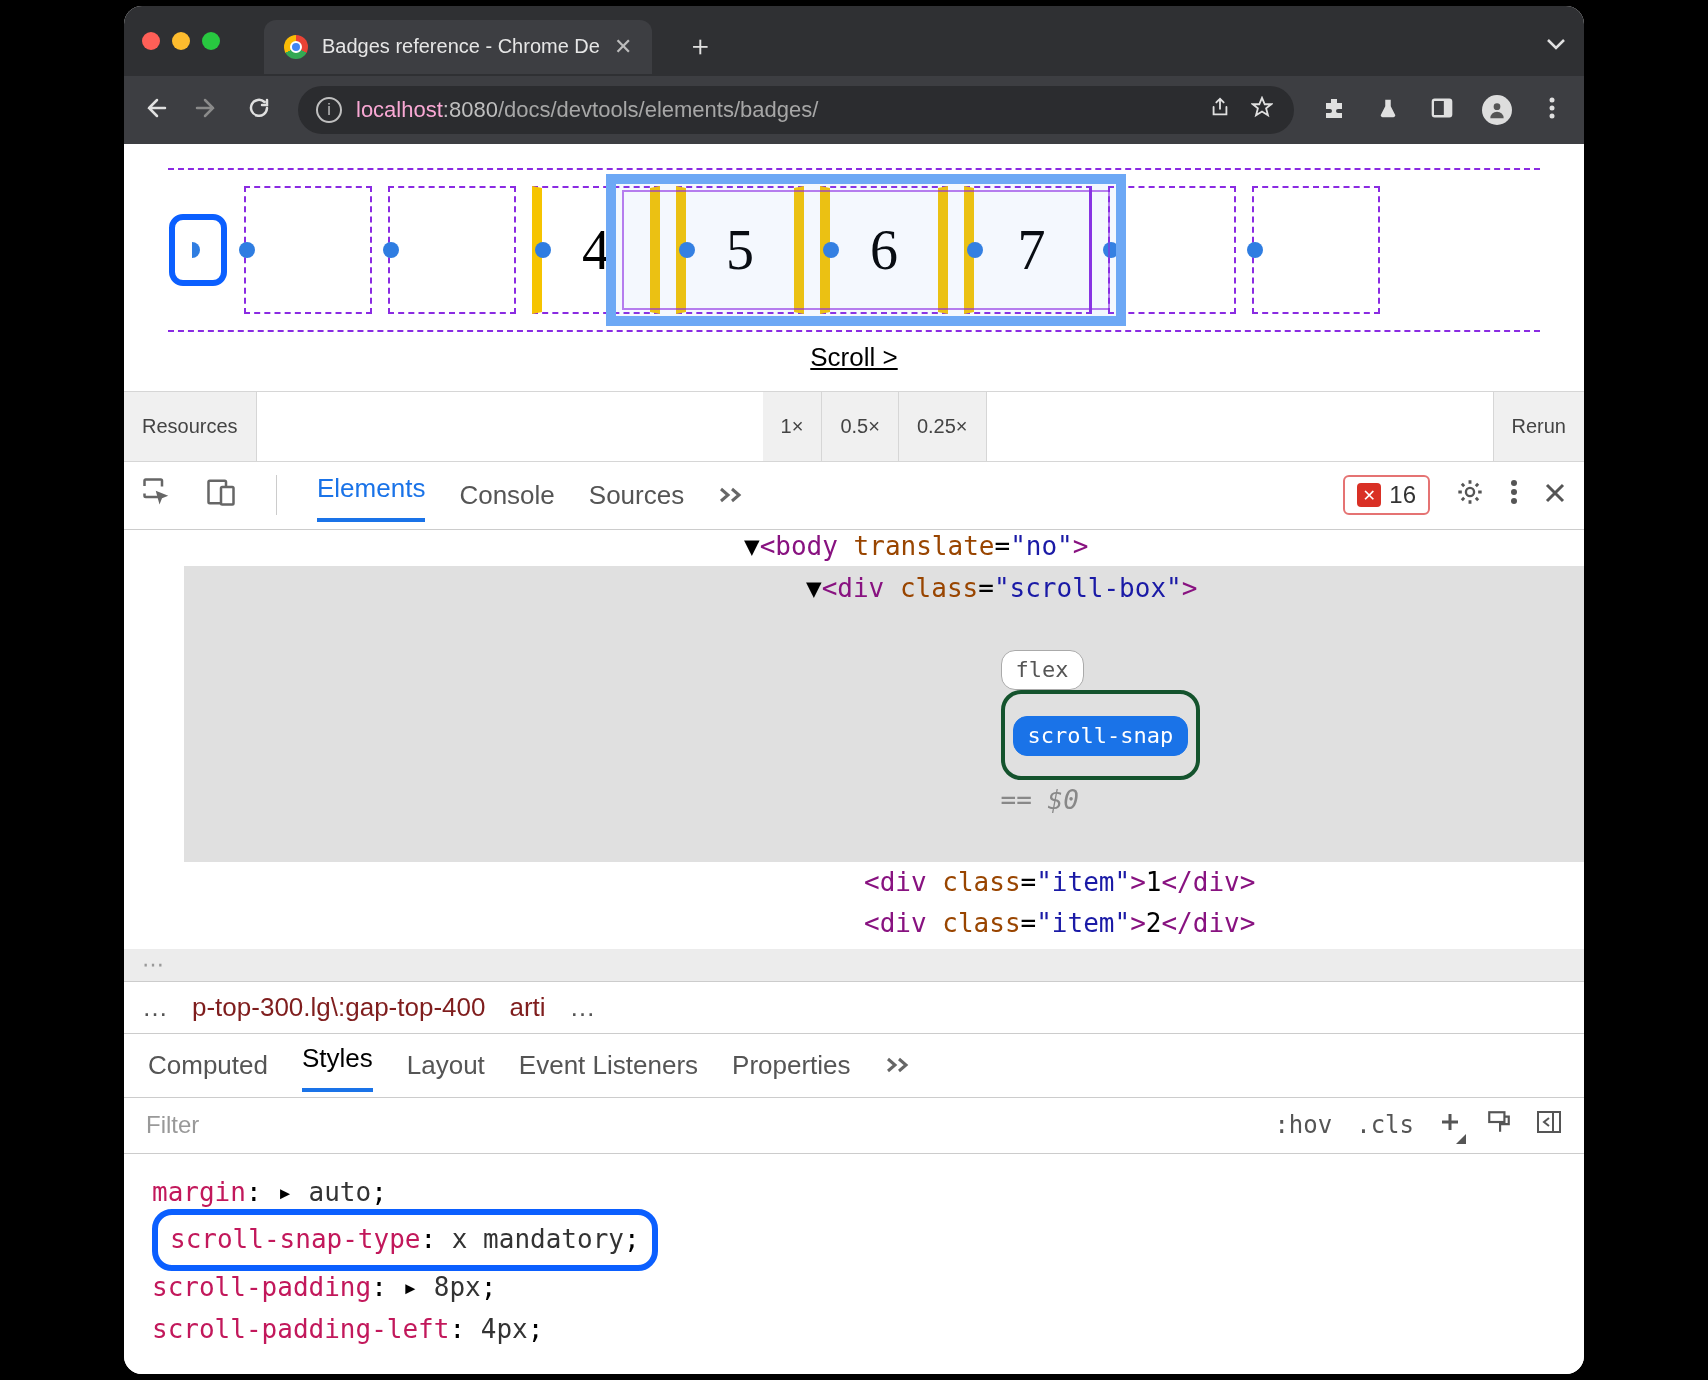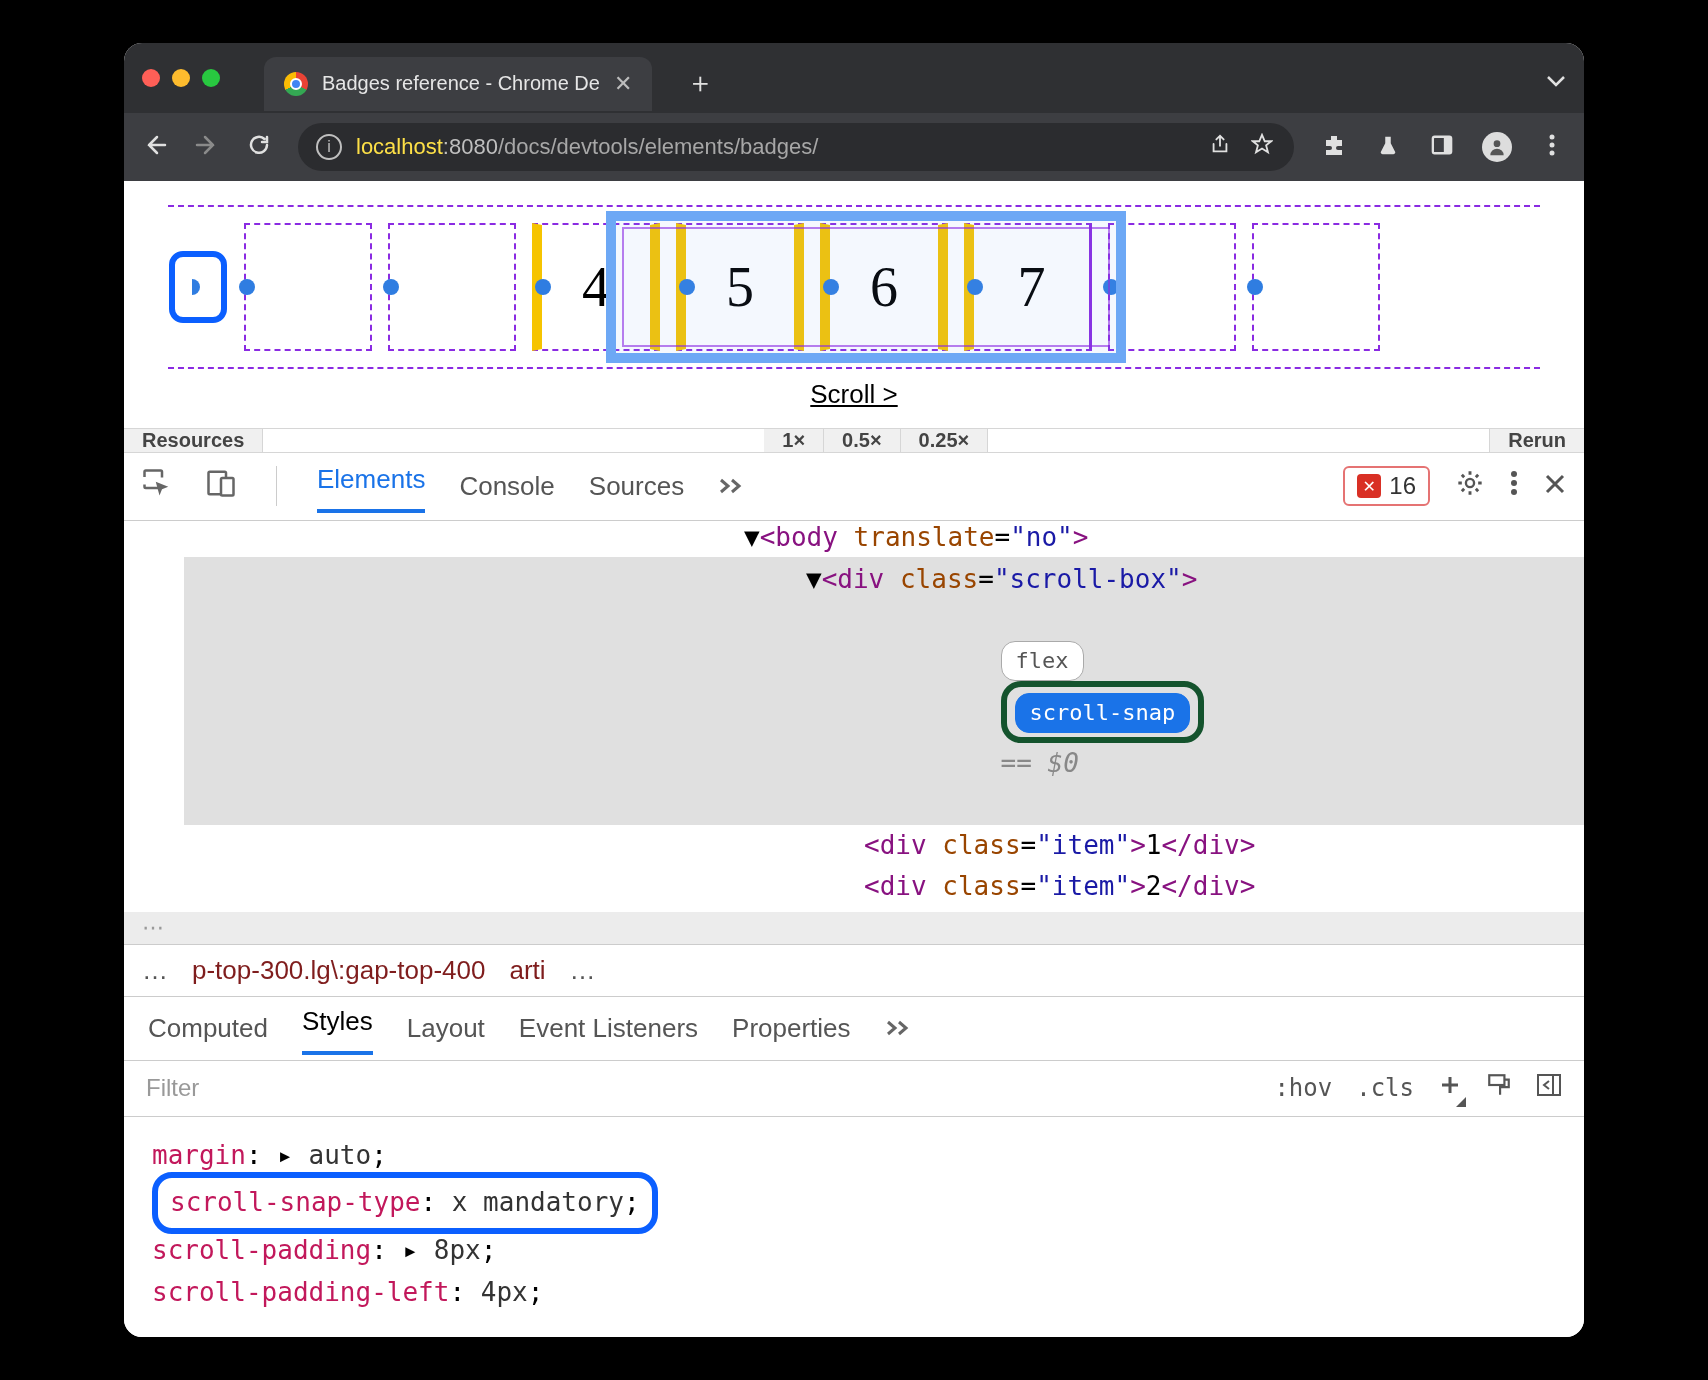--- a/index.html
+++ b/index.html
@@ -78,21 +78,21 @@
   align-items:center;
   padding: 0 18px;
   gap:14px;
   color:#bfbfbf;
   font-size:22px;
 }
 .url-field .info-icon {
   width:26px;height:26px;border:2px solid #bfbfbf;border-radius:50%;
   display:flex;align-items:center;justify-content:center;font-size:16px;
 }
-.url-host { color:#fde047; }
+.url-host { color:#f9a8d4; }
 .url-rest { color:#a7a7a7; }
 .tool-icon { color:#e0e0e0; width:28px; text-align:center; }
 .avatar { width:30px;height:30px;border-radius:50%;background:#ddd;display:flex;align-items:center;justify-content:center;color:#555;font-size:18px; }
 
 
 .content {
   background:#fff;
   padding: 24px 0 0;
 }
 .scroll-demo {
@@ -151,24 +151,23 @@
   text-decoration: underline;
 }
 .toolbar-row {
   display:flex;
   border-top:1px solid #d6d6d6;
   border-bottom:1px solid #d6d6d6;
   font-size: 20px;
   color:#444;
 }
 .toolbar-row .tbtn {
-  padding: 0 18px;
+  padding: 23px 18px;
   border-right:1px solid #d6d6d6;
   background:#f0f0f0;
-  font-weight:bold;
 }
 .toolbar-row .spacer { flex:1; }
 
 
 .devtools {
   background:#fff;
 }
 .dt-tabbar {
   display:flex;
   align-items:center;
@@ -207,22 +206,22 @@
 .attr-v { color:#1a1aa6; }
 .badge-pill {
   display:inline-block;border:1px solid #aaa;border-radius:14px;
   padding:2px 14px;font-size:22px;background:#fff;color:#555;vertical-align:middle;
 }
 .badge-pill.snap {
   background:#1a73e8;color:#fff;border-color:#1a73e8;
 }
 .snap-hl {
   display:inline-block;
-  padding: 4px 8px;
-  border: 6px solid #14532d;
+  padding: 20px 8px;
+  border: 4px solid #14532d;
   border-radius: 20px;
   vertical-align:middle;
 }
 .eq0 { color:#888; font-style:italic; }
 .bread-dots-row {
   background:#ececec;
   padding: 3px 18px;
   font-size:22px;
   color:#999;
 }

